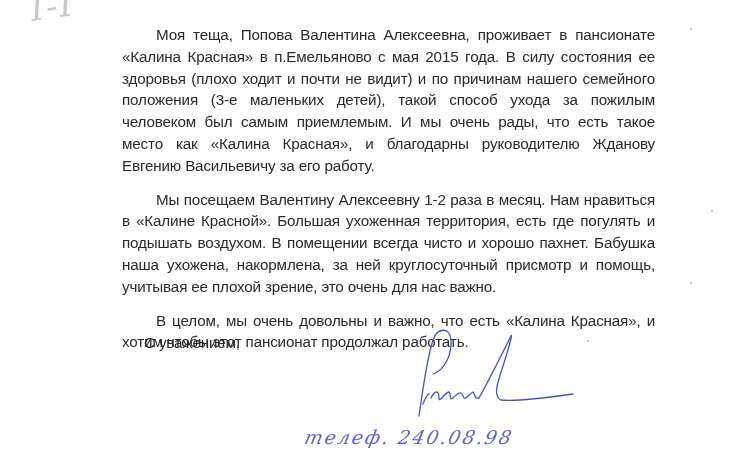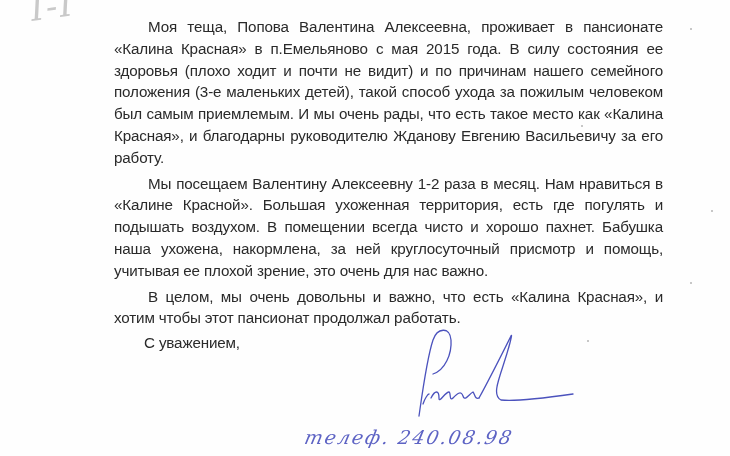--- a/index.html
+++ b/index.html
@@ -36,21 +36,21 @@
       position: absolute;
       left: 110px;
       top: 12px;
       width: 557px;
       font-size: 15.2px;
       line-height: 21.8px;
       text-align: justify;
       letter-spacing: -0.15px;
     }
     .body-text p {
-      margin: 4px;
+      margin: 12px;
       text-indent: 34px;
     }
     .closing {
       position: absolute;
       left: 144px;
       top: 331px;
       font-size: 15.2px;
       line-height: 23px;
       letter-spacing: -0.15px;
     }

